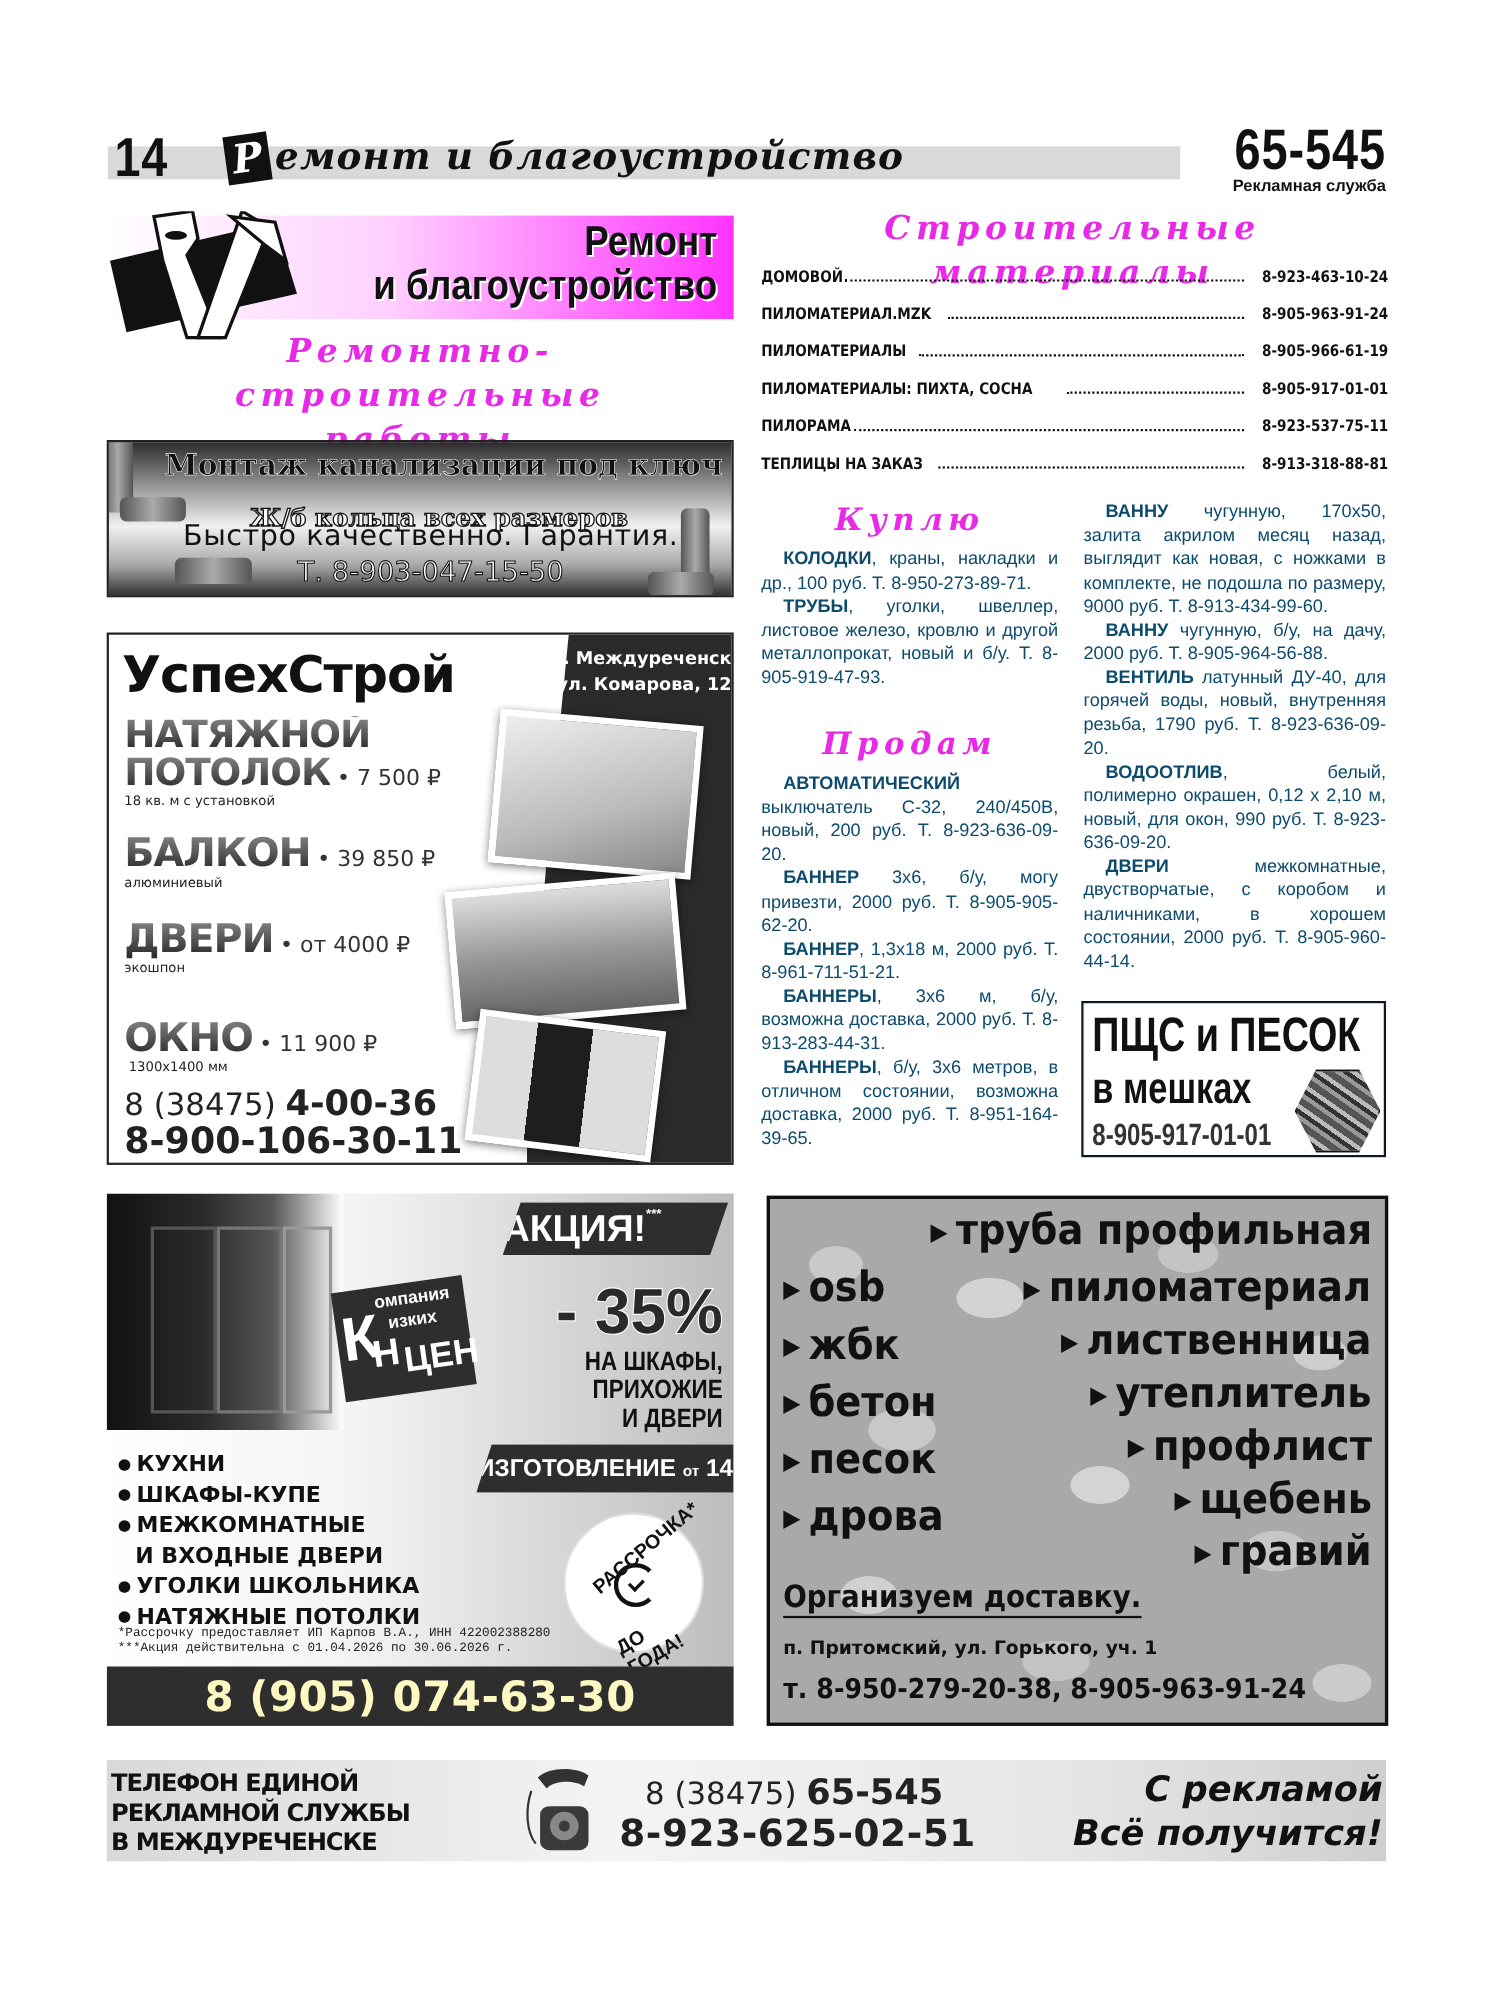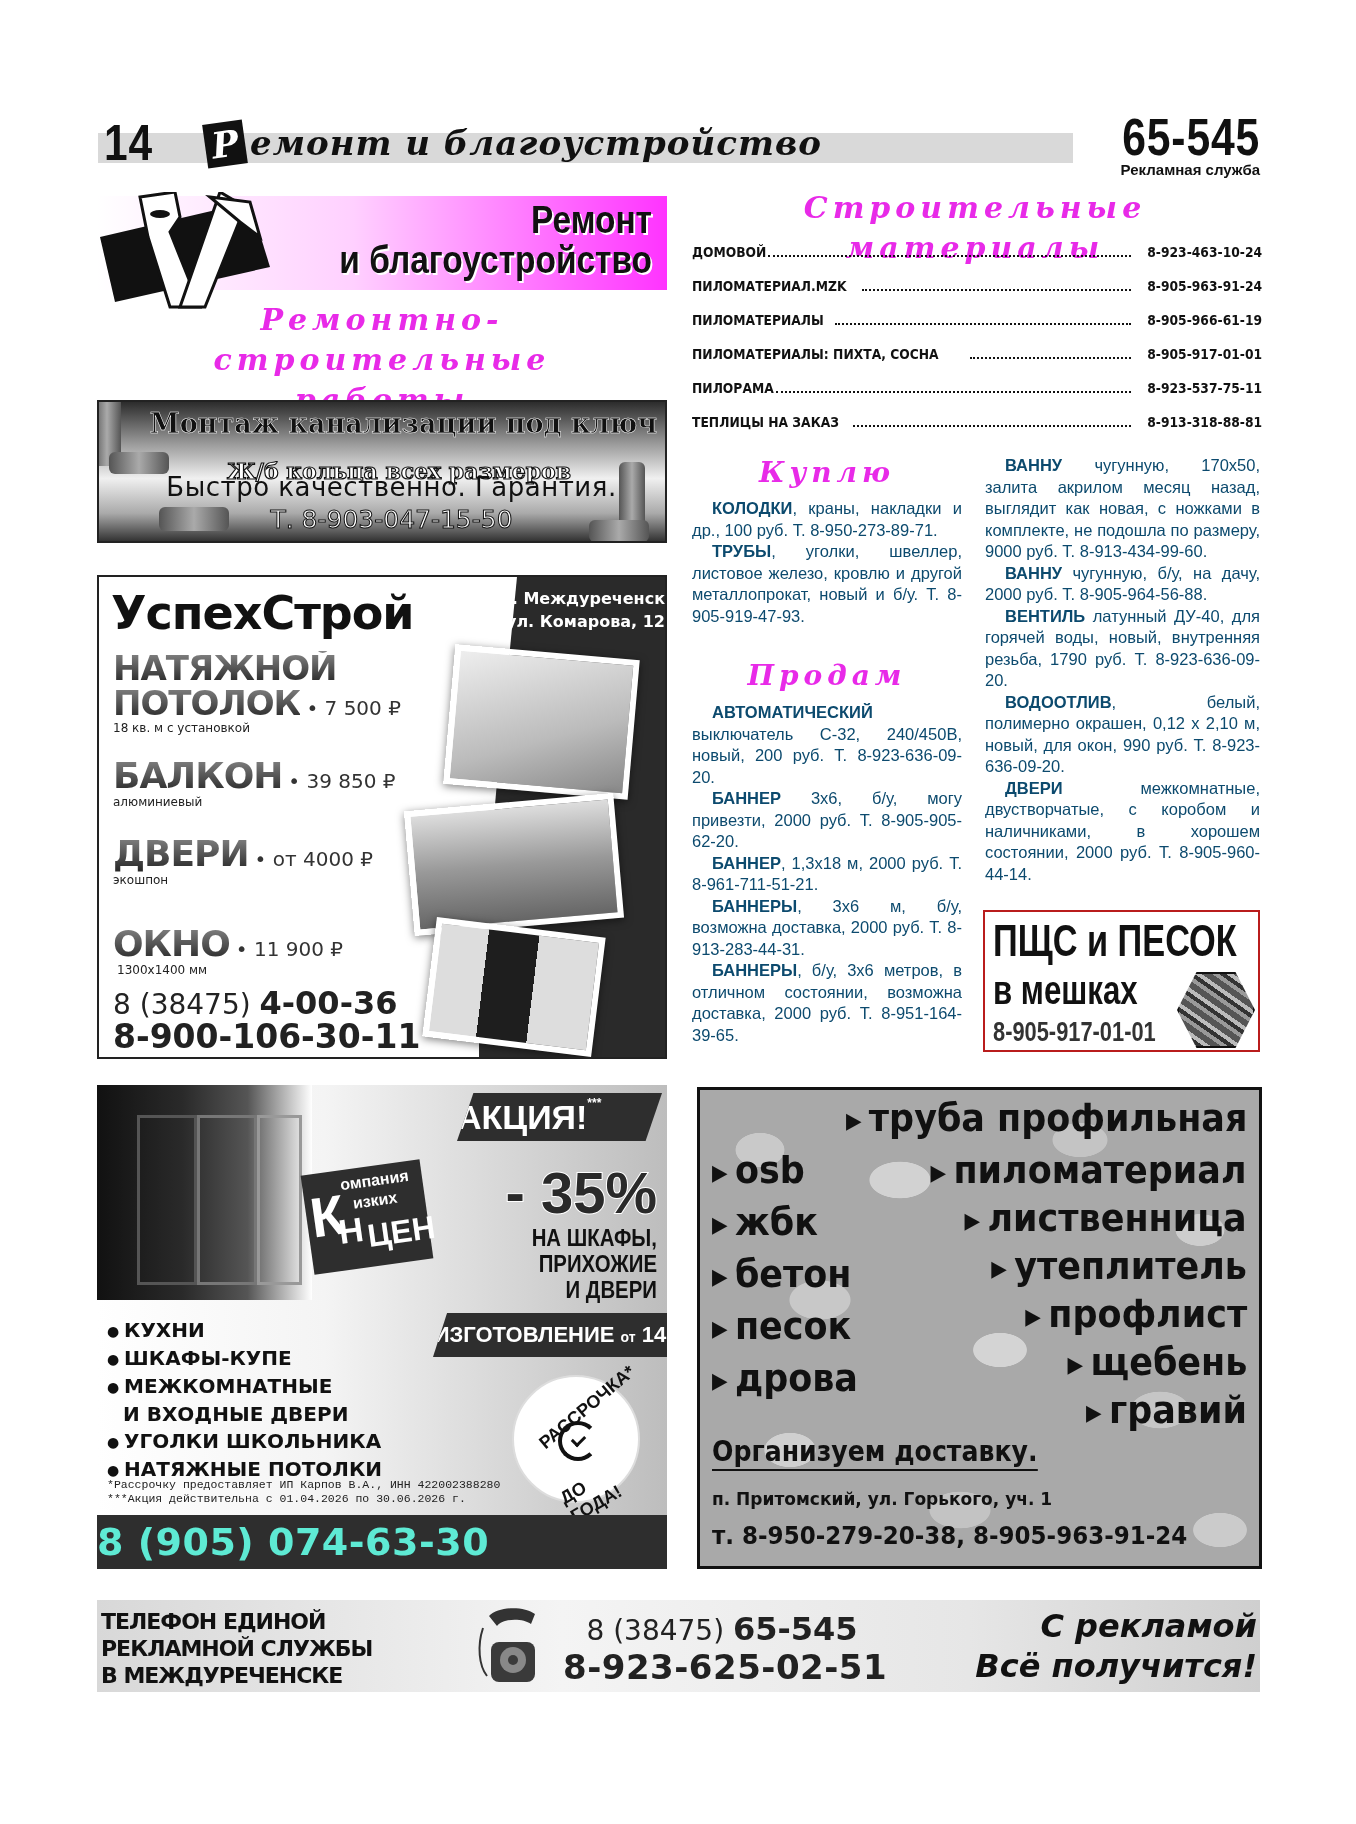--- a/index.html
+++ b/index.html
@@ -49,21 +49,21 @@
   .dir-row .dots { flex: 1; border-bottom: 2px dotted #111; margin: 0 4px 5px -12px; }
   .dir-row .num { white-space: nowrap; transform: scaleX(0.85); transform-origin: right; margin-left: -8px; }
 
   
   .cls-head { position: absolute; text-align: center; font-family: "DejaVu Serif", serif; font-style: italic; font-weight: 700; color: #e82ae8; font-size: 28px; line-height: 36px; letter-spacing: 5px; }
   .cls-col { position: absolute; font-family: "Liberation Sans", sans-serif; font-size: 16.5px; line-height: 21.5px; color: #0c4a6e; text-align: justify; }
   .cls-col p { text-indent: 20px; }
   .cls-col b { font-weight: 700; }
 
   
-  .pgs { left: 983px; top: 910px; width: 277px; height: 142px; border: 2px solid #b91c1c; background: #fff; overflow: hidden; }
+  .pgs { left: 983px; top: 910px; width: 277px; height: 142px; border: 2px solid #0f172a; background: #fff; overflow: hidden; }
   .pgs-l1 { left: 8px; top: 4px; font-weight: 700; font-size: 44px; line-height: 50px; transform: scaleX(0.78); transform-origin: left; white-space: nowrap; }
   .pgs-l2 { left: 8px; top: 56px; font-weight: 700; font-size: 40px; line-height: 44px; transform: scaleX(0.78); transform-origin: left; white-space: nowrap; }
   .pgs-l3 { left: 8px; top: 104px; font-weight: 700; font-size: 28px; line-height: 32px; color: #333; transform: scaleX(0.78); transform-origin: left; white-space: nowrap; }
   .pgs-hex { left: 192px; top: 60px; width: 78px; height: 76px; background: repeating-linear-gradient(35deg,#555 0 6px,#999 6px 10px,#333 10px 14px,#bbb 14px 18px); clip-path: polygon(25% 0,75% 0,100% 50%,75% 100%,25% 100%,0 50%); border: 2px solid #111; }
 
   
   .fur { left: 97px; top: 1085px; width: 570px; height: 484px; background: linear-gradient(90deg,#fff 0%,#f4f4f4 40%,#bdbdbd 100%); overflow: hidden; }
   .fur-photo { left: 0; top: 0; width: 215px; height: 215px; background: linear-gradient(90deg,#111 0%,#2a2a2a 40%,#555 70%,#fff 100%); }
   .fur-photo .door { position: absolute; top: 30px; height: 170px; border: 3px solid #777; }
   .fur-akc { left: 360px; top: 8px; width: 205px; height: 48px; background: #2e2e2e; clip-path: polygon(8% 0,100% 0,92% 100%,0 100%); color: #fff; font-weight: 700; font-size: 34px; line-height: 48px; text-align: left; transform-origin: center; }
@@ -81,21 +81,21 @@
   .fur-list { left: 10px; top: 232px; font-family: "DejaVu Sans", sans-serif; font-weight: 700; font-size: 20px; line-height: 27px; color: #111; }
   .fur-list li { list-style: none; }
   .fur-list li::before { content: "● "; font-size: 14px; vertical-align: middle; }
   .fur-list .cont { padding-left: 16px; }
   .fur-badge { left: 415px; top: 362px; width: 128px; height: 128px; border-radius: 50%; background: #fff; border: 2px solid #ddd; }
   .fur-badge .txt1 { position: absolute; left: 14px; top: 20px; font-weight: 700; font-size: 18px; transform: rotate(-40deg); }
   .fur-badge .txt2 { position: absolute; left: 48px; top: 92px; font-weight: 700; font-size: 18px; transform: rotate(-30deg); }
   .fur-badge .clock { position: absolute; left: 44px; top: 44px; width: 40px; height: 40px; border: 4px solid #111; border-radius: 50%; border-right-color: transparent; }
   .fur-badge .clock::after { content: ""; position: absolute; left: 10px; top: 10px; width: 10px; height: 6px; border-left: 3px solid #111; border-bottom: 3px solid #111; transform: rotate(-45deg); }
   .fur-fn { font-family: Liberation Mono, monospace; font-size: 11.5px; line-height: 14px; color: #222; }
-  .fur-phone { left: 0; top: 430px; width: 570px; height: 54px; background: #2e2e2e; color: #5eead4; font-family: "DejaVu Sans", sans-serif; font-weight: 700; font-size: 38px; line-height: 54px; text-align: left; letter-spacing: 0.5px; }
+  .fur-phone { left: 0; top: 430px; width: 570px; height: 54px; background: #2e2e2e; color: #fef9c3; font-family: "DejaVu Sans", sans-serif; font-weight: 700; font-size: 38px; line-height: 54px; text-align: center; letter-spacing: 0.5px; }
 
   
   .stone { left: 697px; top: 1087px; width: 565px; height: 482px; border: 3px solid #111; overflow: hidden;
     background:
       radial-gradient(ellipse 40px 28px at 60px 60px, #c9c9c9 60%, transparent 62%),
       radial-gradient(ellipse 50px 30px at 200px 90px, #d2d2d2 60%, transparent 62%),
       radial-gradient(ellipse 45px 28px at 380px 50px, #c4c4c4 60%, transparent 62%),
       radial-gradient(ellipse 40px 26px at 500px 140px, #cdcdcd 60%, transparent 62%),
       radial-gradient(ellipse 50px 32px at 120px 210px, #c8c8c8 60%, transparent 62%),
       radial-gradient(ellipse 44px 28px at 300px 260px, #d4d4d4 60%, transparent 62%),

